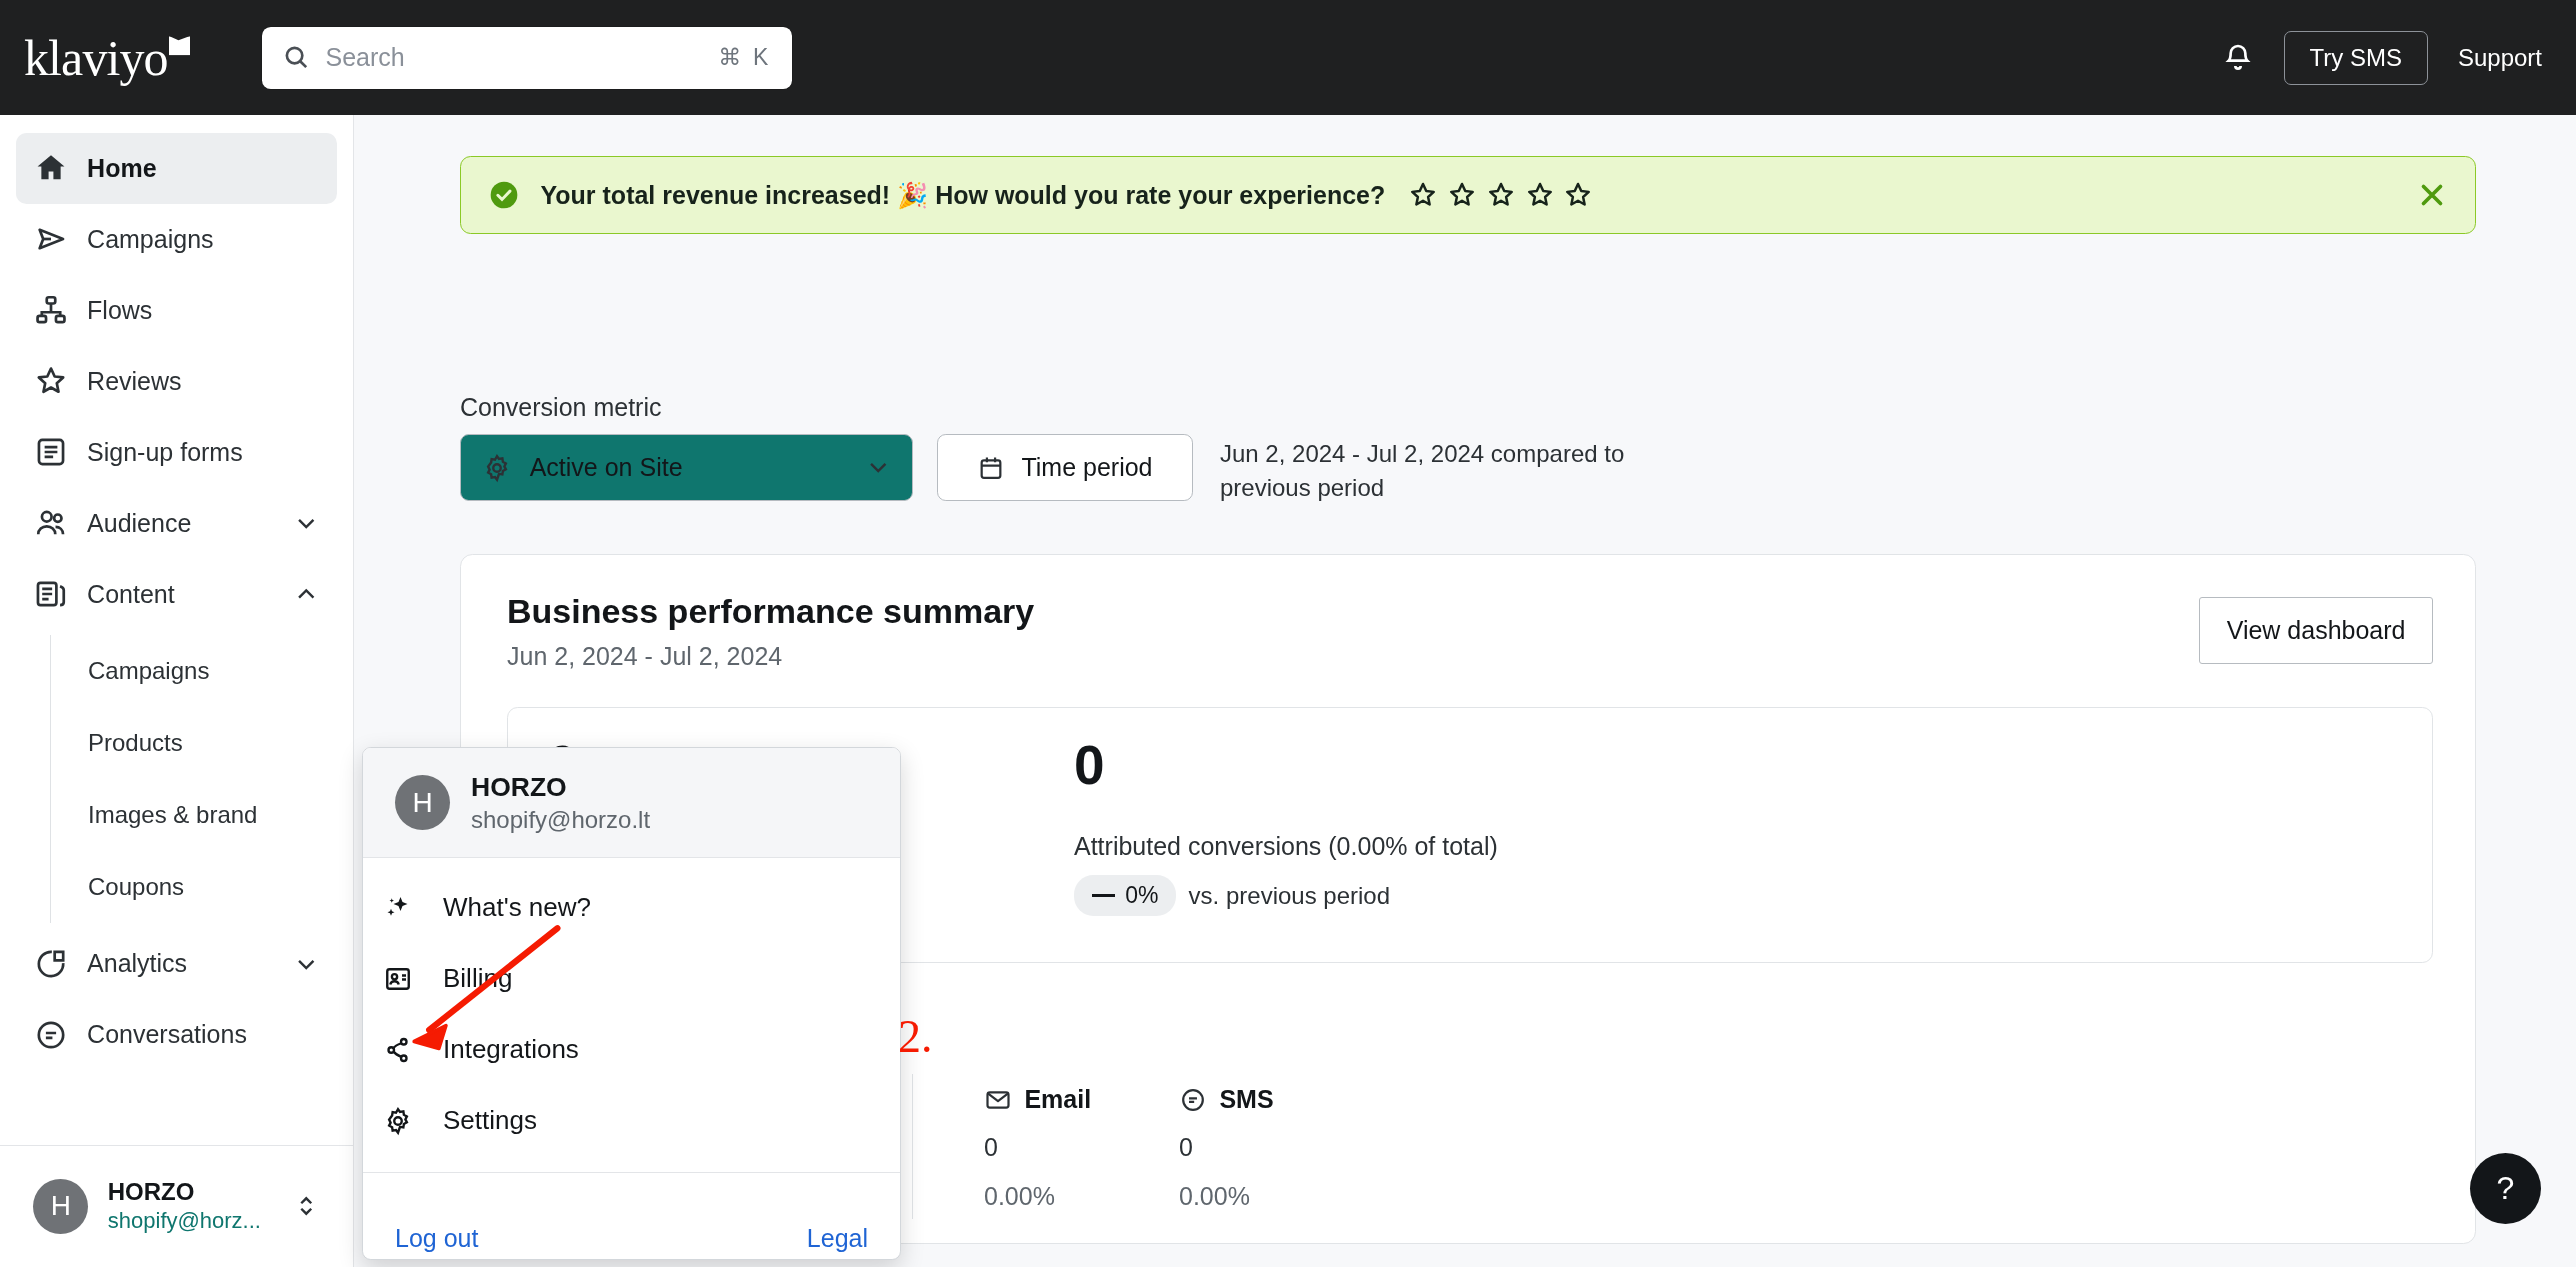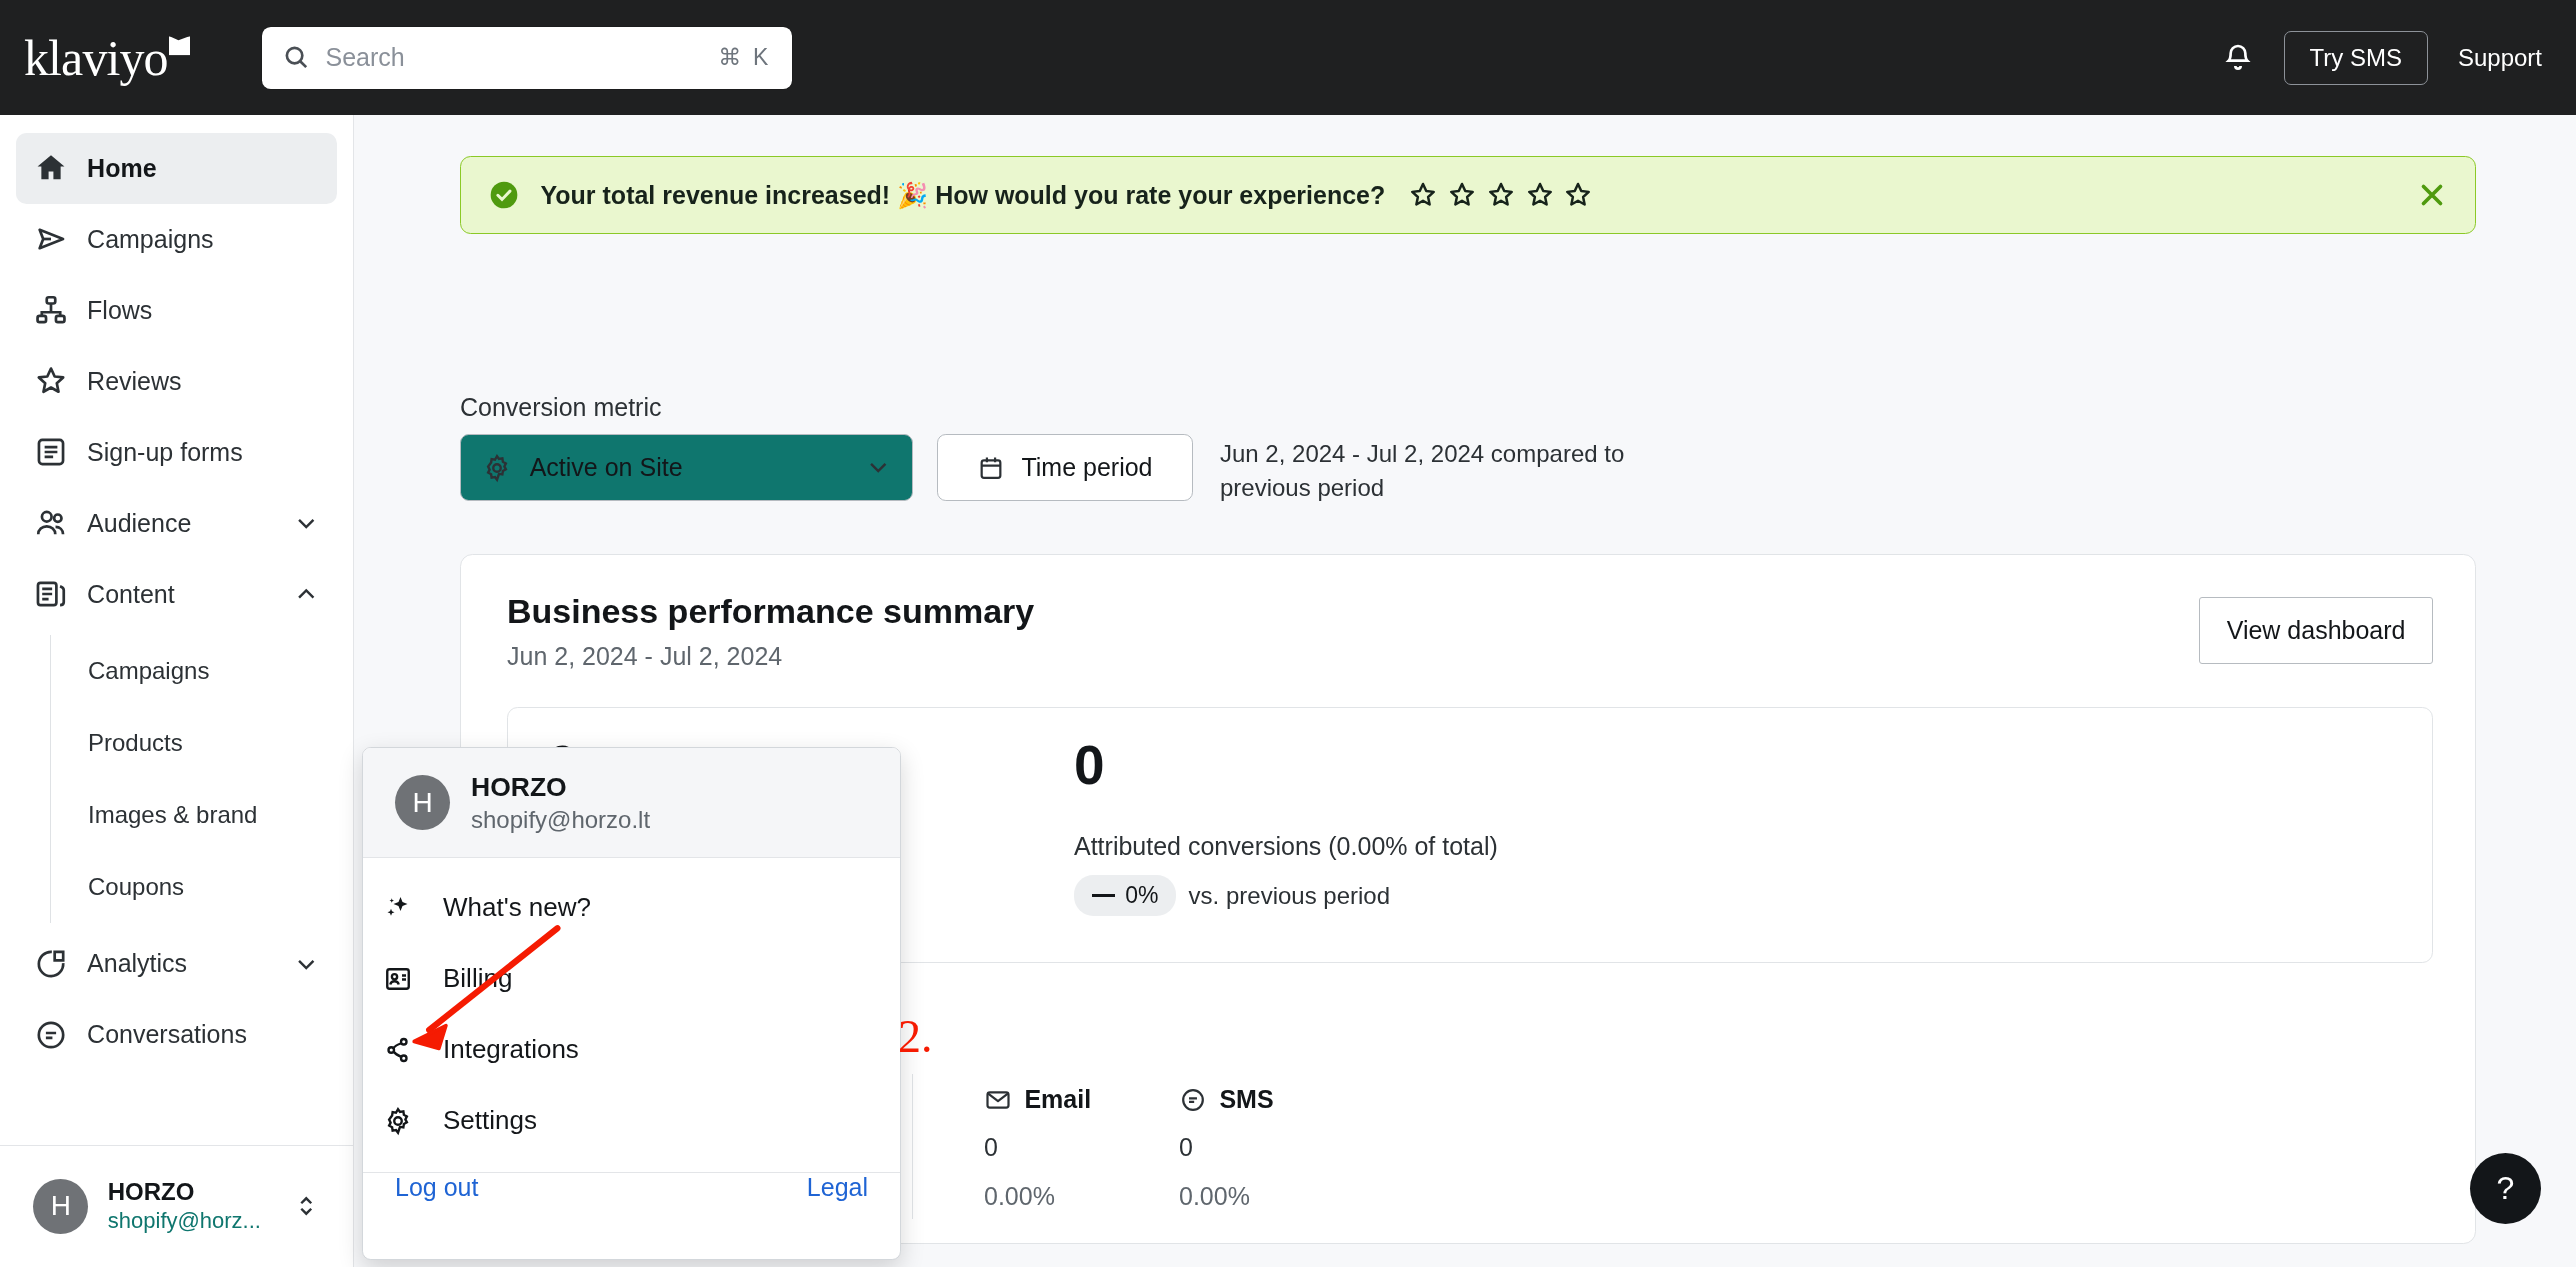--- a/index.html
+++ b/index.html
@@ -177,21 +177,21 @@
   .dd-name { font-size: 26.5px; font-weight: bold; color: #131619; line-height: 1.3; }
   .dd-mail { font-size: 24px; color: #5f666d; line-height: 1.3; }
   .dd-item {
     height: 71px; display: flex; align-items: center; padding: 0 20px;
     font-size: 26px; color: #131619; cursor: pointer; gap: 9px;
   }
   .dd-ico { width: 30px; height: 30px; margin-right: 21px; color: #131619; flex: none; }
   .dd-list { padding: 14px 0 16px 0; }
   .dd-foot {
     border-top: 0.9px solid #e3e5e8; height: 81px; display: flex;
-    align-items: flex-start; justify-content: space-between; padding: 0 32px;
+    align-items: flex-end; justify-content: space-between; padding: 0 32px;
   }
   .dd-link { color: #1f64d4; font-size: 25px; cursor: pointer; }
 
   
   .annot { position: absolute; left: 354px; top: 884px; width: 283px; height: 230px; z-index: 70; pointer-events: none; }
   .annot-num {
     position: absolute; left: 898px; top: 1010px; color: #f51b02;
     font-size: 46px; font-family: "Liberation Serif", serif; z-index: 70;
   }
 

